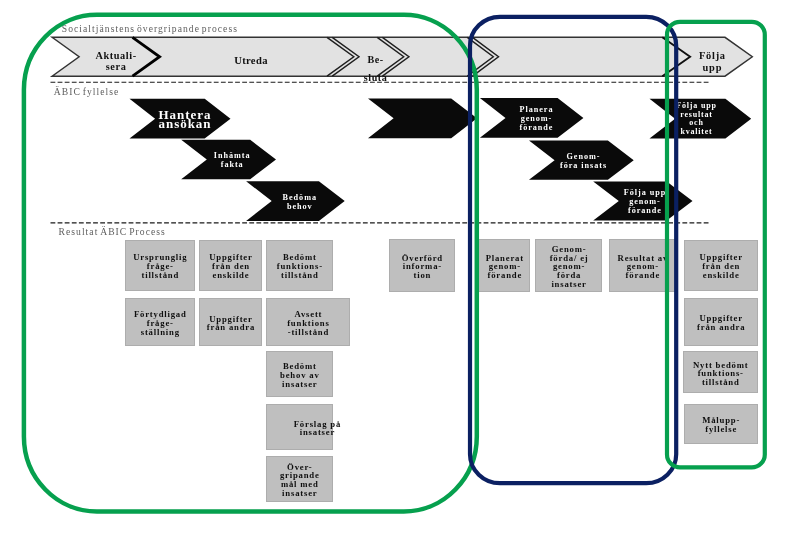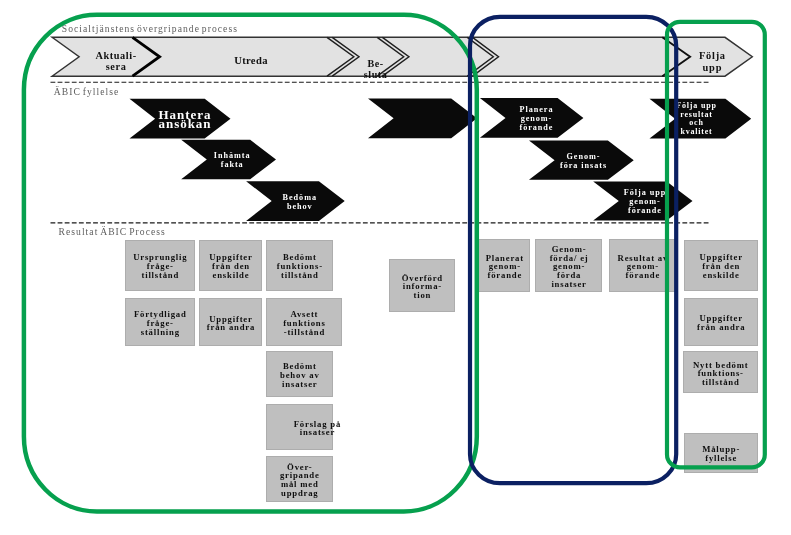--- a/index.html
+++ b/index.html
@@ -54,21 +54,21 @@
       <path d="M 593.2 181.6 L 666.7 181.6 L 692.5 201.0 L 666.7 220.4 L 593.2 220.4 L 618.8000000000001 201.0 Z" fill="#0A0A0A"></path>
       <path d="M 649.5 98.8 L 725.4000000000001 98.8 L 751.2 118.69999999999999 L 725.4000000000001 138.6 L 649.5 138.6 L 675.1 118.69999999999999 Z" fill="#0A0A0A"></path>
     </g>
   </svg>
   <div class="lane-label" style="left:61.8px;top:22.6px;">Socialtjänstens övergripande process</div>
   <div class="lane-label" style="left:53.8px;top:85.8px;">ÄBIC fyllelse</div>
   <div class="lane-label" style="left:58.5px;top:225.6px;">Resultat ÄBIC Process</div>
   <div class="band-step" style="left:6.1px;top:37.3px;width:220px;height:38.9px;font-size:10.3px;letter-spacing:0.6px;line-height:10.8px;">Aktuali-
 sera</div>
   <div class="band-step" style="left:140.98px;top:37.3px;width:220px;height:38.9px;font-size:10.6px;letter-spacing:0.35px;line-height:10.8px;">Utreda</div>
-  <div class="band-step" style="left:265.57px;top:37.3px;width:220px;height:53px;font-size:10.1px;letter-spacing:0.55px;line-height:11px;">Be-
+  <div class="band-step" style="left:265.57px;top:37.3px;width:220px;height:53px;font-size:10.1px;letter-spacing:0.55px;line-height:18px;">Be-
 sluta</div>
   <div class="band-step" style="left:602.38px;top:37.3px;width:220px;height:38.9px;font-size:10.4px;letter-spacing:0.75px;line-height:11.5px;">Följa
 upp</div>
   <div class="abic-label" style="left:115.0px;top:98.65px;width:140px;height:40px;font-size:13px;letter-spacing:0.95px;line-height:9.2px;">Hantera
 ansökan</div>
   <div class="abic-label" style="left:162.2px;top:139.5px;width:140px;height:40px;font-size:8.2px;letter-spacing:0.95px;line-height:9.2px;">Inhämta
 fakta</div>
   <div class="abic-label" style="left:229.8px;top:181.1px;width:140px;height:40px;font-size:8.2px;letter-spacing:0.95px;line-height:9.2px;">Bedöma
 behov</div>
   <div class="abic-label" style="left:466.5px;top:97.95px;width:140px;height:40px;font-size:8.2px;letter-spacing:0.95px;line-height:9.2px;">Planera
@@ -85,21 +85,21 @@
 kvalitet</div>
   <div class="rbox" style="left:124.7px;top:239.6px;width:70.4px;height:51.2px;">Ursprunglig
 fråge-
 tillstånd</div>
   <div class="rbox" style="left:199.3px;top:239.6px;width:62.6px;height:51.2px;">Uppgifter
 från den
 enskilde</div>
   <div class="rbox" style="left:266.0px;top:239.6px;width:66.8px;height:51.2px;">Bedömt
 funktions-
 tillstånd</div>
-  <div class="rbox" style="left:388.6px;top:239.0px;width:66.8px;height:53.0px;margin-top:20px;">Överförd
+  <div class="rbox" style="left:388.6px;top:239.0px;width:66.8px;height:53.0px;">Överförd
 informa-
 tion</div>
   <div class="rbox" style="left:478.4px;top:239.0px;width:52.0px;height:53.0px;">Planerat
 genom-
 förande</div>
   <div class="rbox" style="left:535.2px;top:239.0px;width:67.0px;height:53.0px;">Genom-
 förda/ ej
 genom-
 förda
 insatser</div>
@@ -107,37 +107,37 @@
 genom-
 förande</div>
   <div class="rbox" style="left:683.9px;top:239.6px;width:73.8px;height:51.5px;">Uppgifter
 från den
 enskilde</div>
   <div class="rbox" style="left:124.7px;top:298.2px;width:70.4px;height:47.8px;">Förtydligad
 fråge-
 ställning</div>
   <div class="rbox" style="left:199.3px;top:298.2px;width:62.6px;height:47.8px;">Uppgifter
 från andra</div>
-  <div class="rbox" style="left:266.0px;top:298.2px;width:76px;height:47.8px;">Avsett
+  <div class="rbox" style="left:266.0px;top:298.2px;width:84px;height:47.8px;">Avsett
 funktions
 -tillstånd</div>
   <div class="rbox" style="left:683.9px;top:297.6px;width:73.8px;height:48.5px;">Uppgifter
 från andra</div>
   <div class="rbox" style="left:266.0px;top:351.0px;width:66.8px;height:45.8px;">Bedömt
 behov av
 insatser</div>
   <div class="rbox" style="left:683.1px;top:351.4px;width:74.5px;height:42.1px;">Nytt bedömt
 funktions-
 tillstånd</div>
   <div class="rbox" style="left:266.0px;top:404.0px;width:66.8px;height:46.1px;padding-left:36px;">Förslag på
 insatser</div>
-  <div class="rbox" style="left:683.9px;top:403.5px;width:73.8px;height:40.9px;margin-top:29px;">Målupp-
+  <div class="rbox" style="left:683.9px;top:403.5px;width:73.8px;height:40.9px;">Målupp-
 fyllelse</div>
   <div class="rbox" style="left:266.0px;top:455.8px;width:66.8px;height:46.0px;">Över-
 gripande
 mål med
-uppdrag</div>
+insatser</div>
   <svg id="frames" viewBox="0 0 791 535">
     <rect x="23.9" y="14.8" width="452.9" height="496.7" rx="73" ry="75" fill="none" stroke="#06A04E" stroke-width="4.5"></rect>
     <rect x="470.0" y="16.8" width="206.2" height="466.4" rx="30" ry="29" fill="none" stroke="#0B2062" stroke-width="4.2"></rect>
     <rect x="667.0" y="21.8" width="97.8" height="445.6" rx="13" ry="13" fill="none" stroke="#06A04E" stroke-width="4.2"></rect>
   </svg>
 </div>
 
 </body></html>

